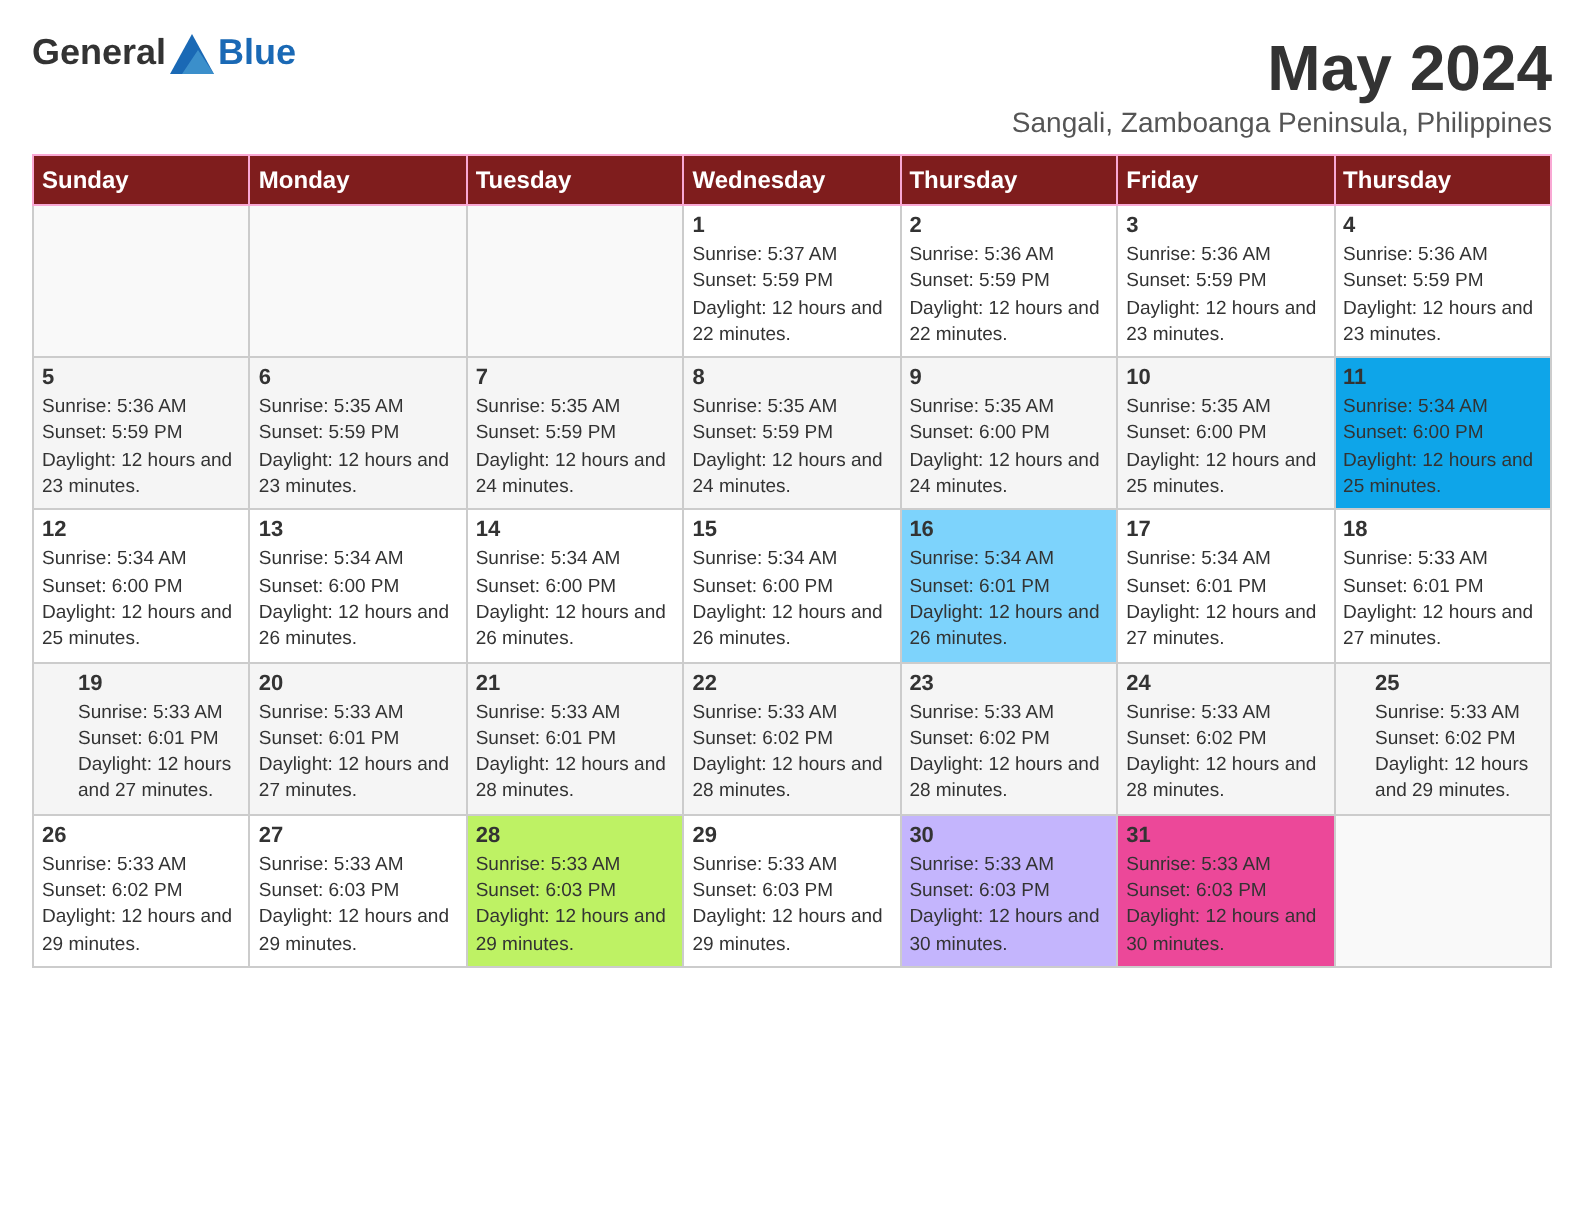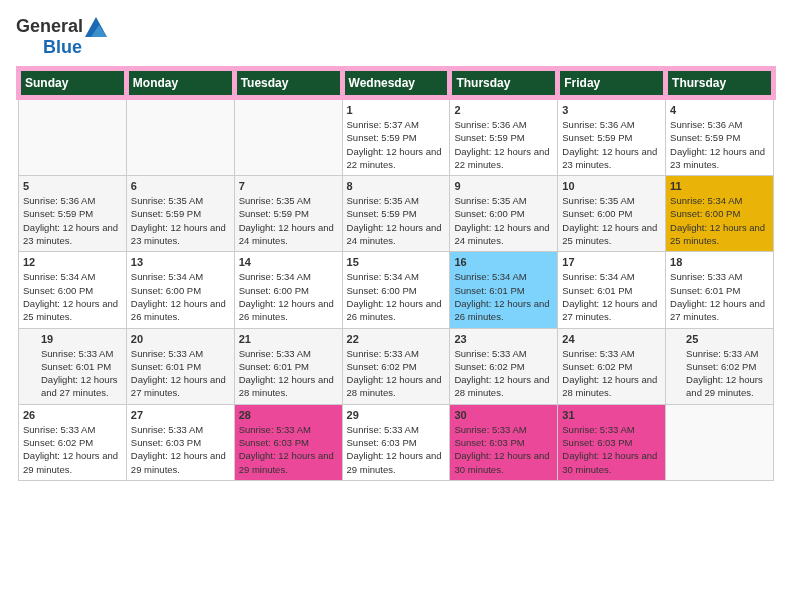--- a/index.html
+++ b/index.html
@@ -11,22 +11,21 @@
       padding: 16px;
     }
     .header {
       display: flex;
       justify-content: space-between;
       align-items: flex-start;
       margin-bottom: 8px;
     }
     .logo {
       display: flex;
-      flex-direction: column;
-      align-items: center;
+      align-items: flex-end;
     }
     .logo-top {
       display: flex;
       align-items: center;
       gap: 2px;
     }
     .logo-bottom {
       margin-left: 2px;
     }
     .title-block {
@@ -39,27 +38,27 @@
     }
     .location {
       font-size: 14px;
       color: #555;
     }
     .calendar {
       width: 100%;
       border-collapse: collapse;
     }
     .calendar th {
-      background: #14532d;
+      background: #7f1d1d;
       color: #fff;
       font-size: 12px;
       font-weight: bold;
       padding: 5px 4px;
       text-align: left;
-      border: 5px solid #f9a8d4;
+      border: 1px solid #f9a8d4;
     }
     .calendar td {
       vertical-align: top;
       font-size: 10px;
       color: #333;
       padding: 4px 4px;
       border: 1px solid #ccc;
       background: #fff;
       width: 108px;
       min-height: 80px;
@@ -94,20 +93,24 @@
       <span style="font-size:18px;font-weight:bold;color:#333;">General</span>
       <svg width="22" height="20" viewBox="0 0 22 20">
         <polygon points="0,20 11,0 22,20" fill="#1a69b5"></polygon>
         <polygon points="6,20 14,8 22,20" fill="#4a9fd4" opacity="0.7"></polygon>
       </svg>
     </div>
     <div class="logo-bottom">
       <span style="font-size:18px;font-weight:bold;color:#1a69b5;">Blue</span>
     </div>
   </div>
+  <div class="title-block">
+    <div class="month-year">May 2024</div>
+    <div class="location">Sangali, Zamboanga Peninsula, Philippines</div>
+  </div>
 </div>
 
 <table class="calendar">
   <thead>
     <tr>
     <th>Sunday</th>
         <th>Monday</th>
         <th>Tuesday</th>
         <th>Wednesday</th>
         <th>Thursday</th>
@@ -195,21 +198,21 @@
         </div>
       </td>
         <td style="background: rgb(245, 245, 245);">
         <span class="day-num">10</span>
         <div class="day-info">
           <span>Sunrise: 5:35 AM</span><br>
           <span>Sunset: 6:00 PM</span><br>
           <span>Daylight: 12 hours and 25 minutes.</span>
         </div>
       </td>
-        <td style="background: #eab308;">
+        <td style="background: #0ea5e9;">
         <span class="day-num">11</span>
         <div class="day-info">
           <span>Sunrise: 5:34 AM</span><br>
           <span>Sunset: 6:00 PM</span><br>
           <span>Daylight: 12 hours and 25 minutes.</span>
         </div>
       </td>
       </tr>
       <tr>
         <td style="background: rgb(255, 255, 255);">
@@ -337,37 +340,37 @@
         </div>
       </td>
         <td style="background: rgb(255, 255, 255);">
         <span class="day-num">27</span>
         <div class="day-info">
           <span>Sunrise: 5:33 AM</span><br>
           <span>Sunset: 6:03 PM</span><br>
           <span>Daylight: 12 hours and 29 minutes.</span>
         </div>
       </td>
-        <td style="background: #ec4899;">
+        <td style="background: #bef264;">
         <span class="day-num">28</span>
         <div class="day-info">
           <span>Sunrise: 5:33 AM</span><br>
           <span>Sunset: 6:03 PM</span><br>
           <span>Daylight: 12 hours and 29 minutes.</span>
         </div>
       </td>
         <td style="background: rgb(255, 255, 255);">
         <span class="day-num">29</span>
         <div class="day-info">
           <span>Sunrise: 5:33 AM</span><br>
           <span>Sunset: 6:03 PM</span><br>
           <span>Daylight: 12 hours and 29 minutes.</span>
         </div>
       </td>
-        <td style="background: #ec4899; margin-top: 40px;">
+        <td style="background: #c4b5fd; margin-top: 40px;">
         <span class="day-num">30</span>
         <div class="day-info">
           <span>Sunrise: 5:33 AM</span><br>
           <span>Sunset: 6:03 PM</span><br>
           <span>Daylight: 12 hours and 30 minutes.</span>
         </div>
       </td>
         <td style="background: #ec4899;">
         <span class="day-num">31</span>
         <div class="day-info">

